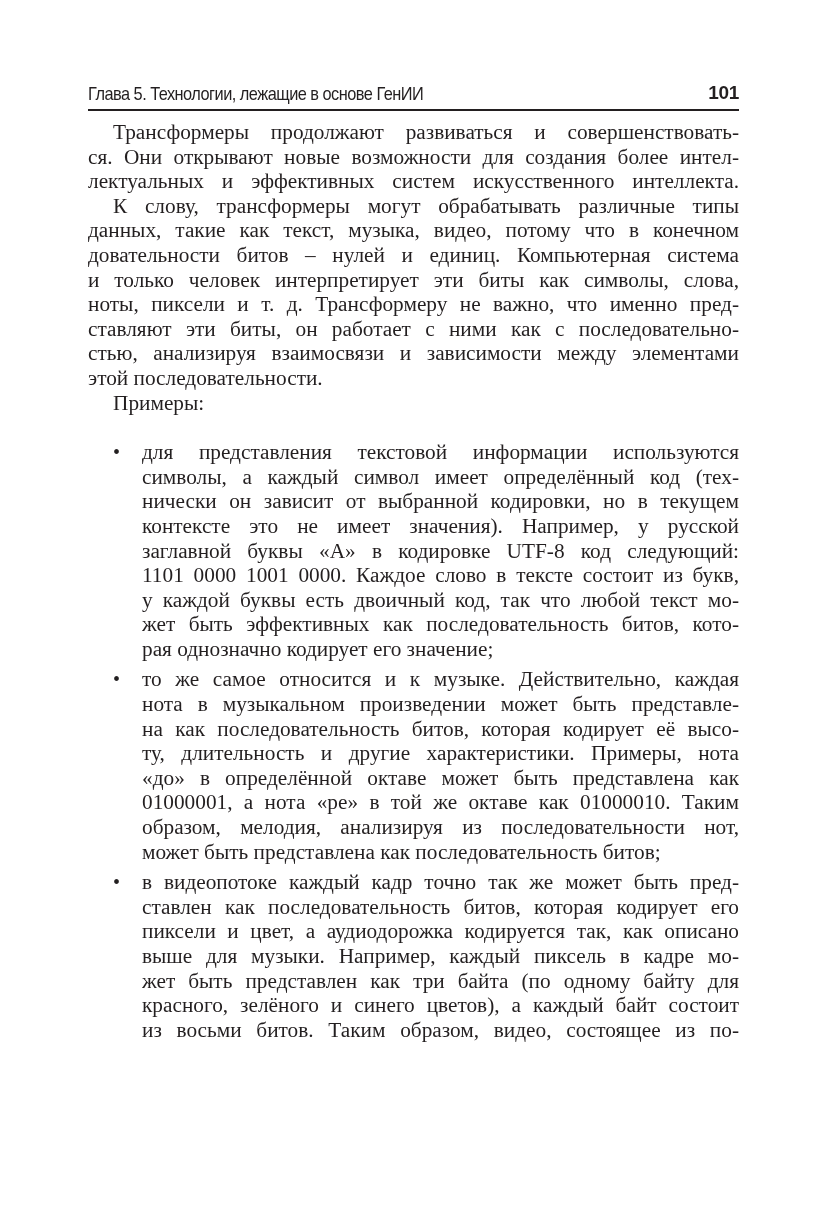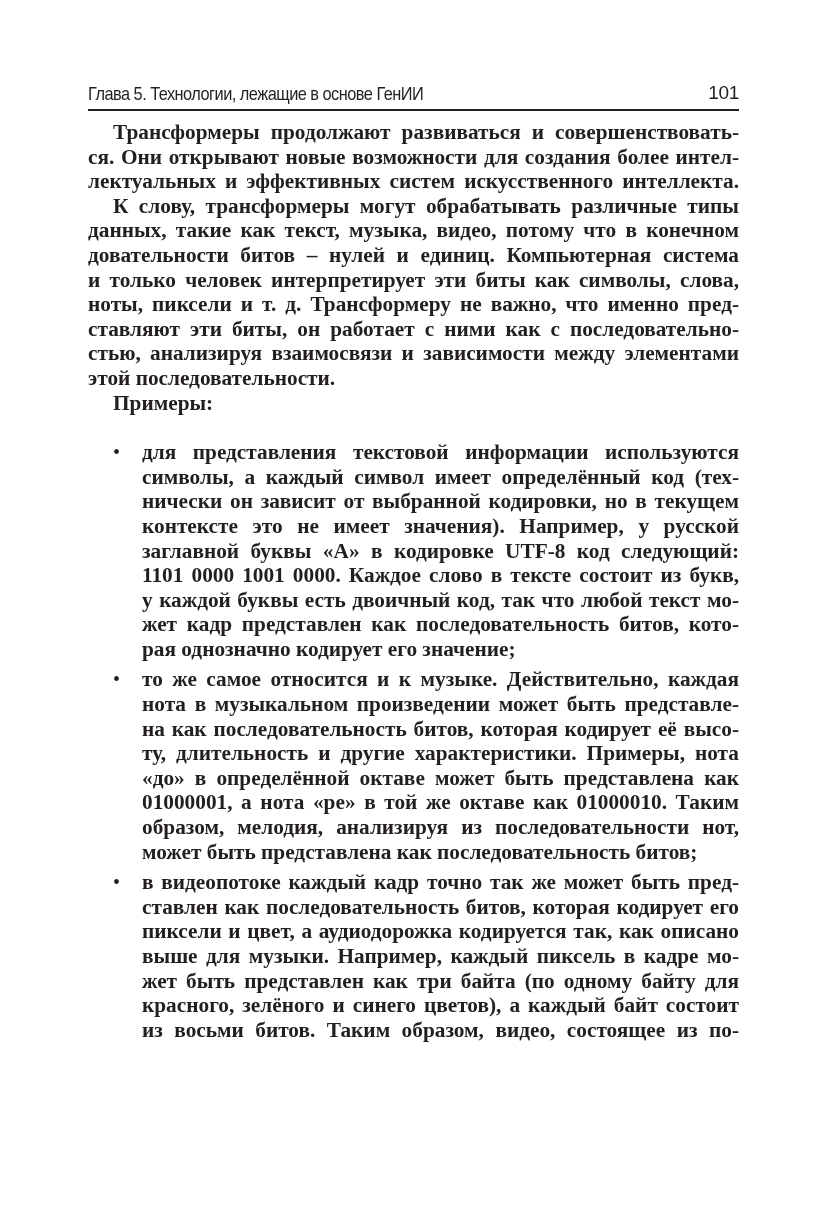--- a/index.html
+++ b/index.html
@@ -38,40 +38,39 @@
       letter-spacing: -0.6px;
       transform: scaleX(0.86);
       transform-origin: left center;
       white-space: nowrap;
     }
     .running-header .page-number {
       position: absolute;
       right: 0;
       top: 1px;
       font-size: 19px;
-      font-weight: normal;
+      font-weight: bold;
       letter-spacing: -0.3px;
     }
     .body-text {
       position: absolute;
       left: 0;
       top: 120px;
       width: 651px;
       font-family: "Liberation Serif", serif;
       font-size: 21.3px;
     }
     .line {
       display: block;
       height: 24.6px;
       line-height: 24.6px;
       white-space: nowrap;
       text-align: justify;
       text-align-last: justify;
       overflow: hidden;
-      font-weight: bold;
     }
     .line.last {
       text-align-last: left;
     }
     .line.indent {
       padding-left: 25px;
     }
     .para {
       display: block;
       width: 651px;
@@ -136,21 +135,21 @@
 
       <div class="list-item">
         <span class="bullet">•</span>
         <span class="line">для представления текстовой информации используются</span>
         <span class="line">символы, а каждый символ имеет определённый код (тех-</span>
         <span class="line">нически он зависит от выбранной кодировки, но в текущем</span>
         <span class="line">контексте это не имеет значения). Например, у русской</span>
         <span class="line">заглавной буквы «А» в кодировке UTF-8 код следующий:</span>
         <span class="line">1101 0000 1001 0000. Каждое слово в тексте состоит из букв,</span>
         <span class="line">у каждой буквы есть двоичный код, так что любой текст мо-</span>
-        <span class="line">жет кадр представлен как последовательность битов, кото-</span>
+        <span class="line">жет быть эффективных как последовательность битов, кото-</span>
         <span class="line last">рая однозначно кодирует его значение;</span>
       </div>
 
       <div class="list-item">
         <span class="bullet">•</span>
         <span class="line">то же самое относится и к музыке. Действительно, каждая</span>
         <span class="line">нота в музыкальном произведении может быть представле-</span>
         <span class="line">на как последовательность битов, которая кодирует её высо-</span>
         <span class="line">ту, длительность и другие характеристики. Примеры, нота</span>
         <span class="line">«до» в определённой октаве может быть представлена как</span>

